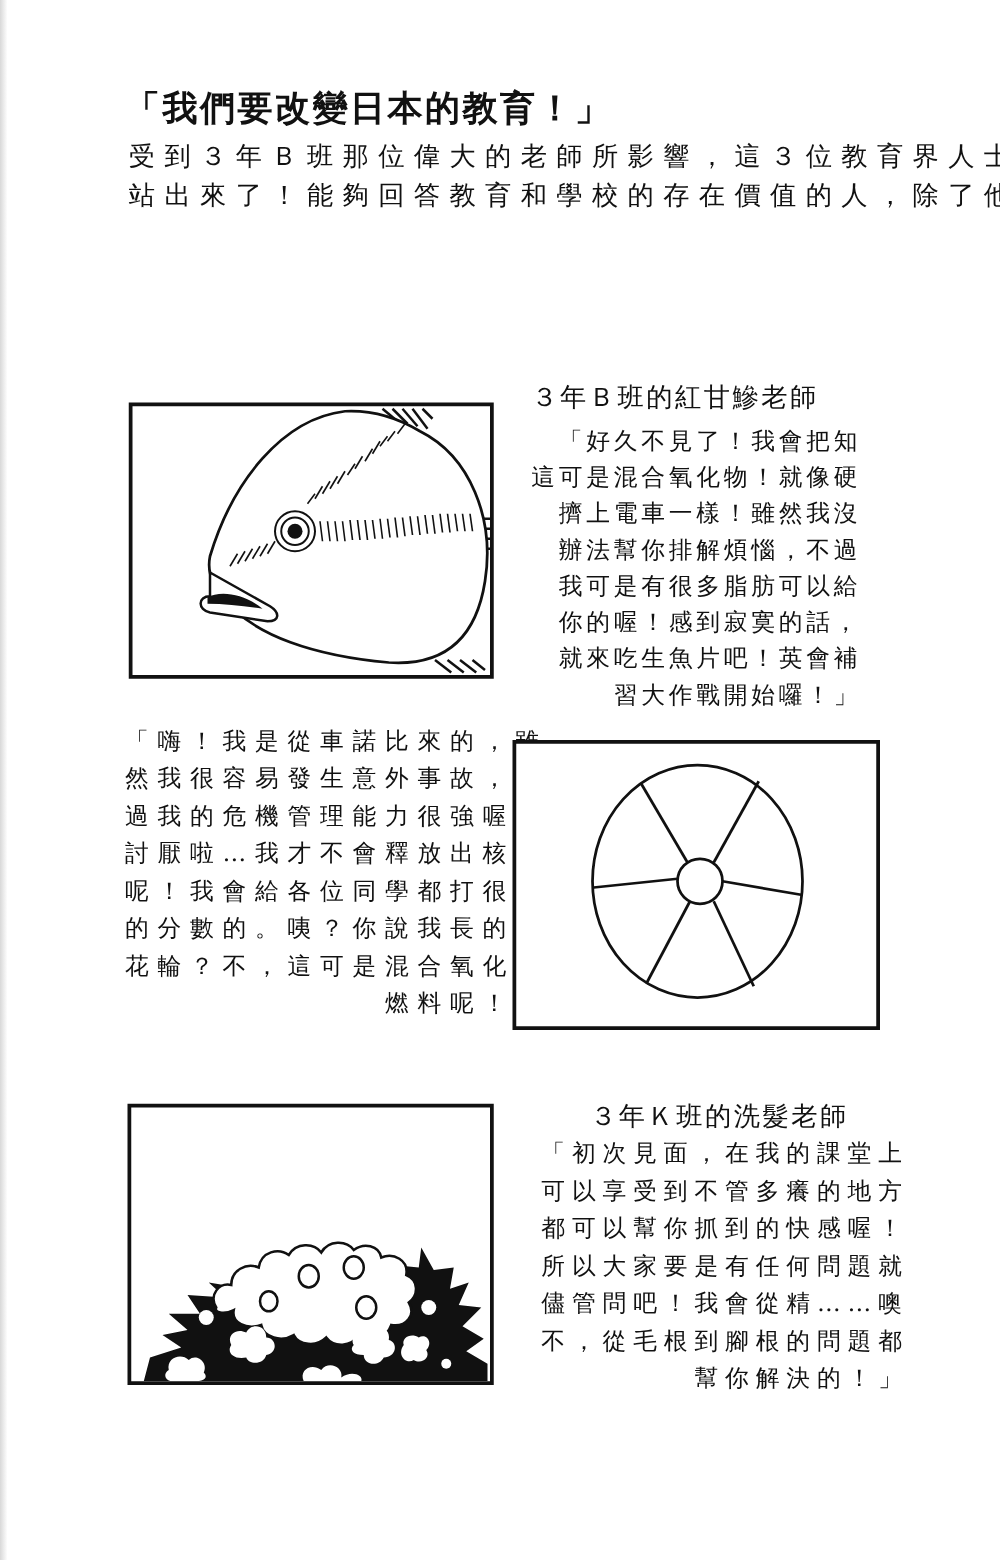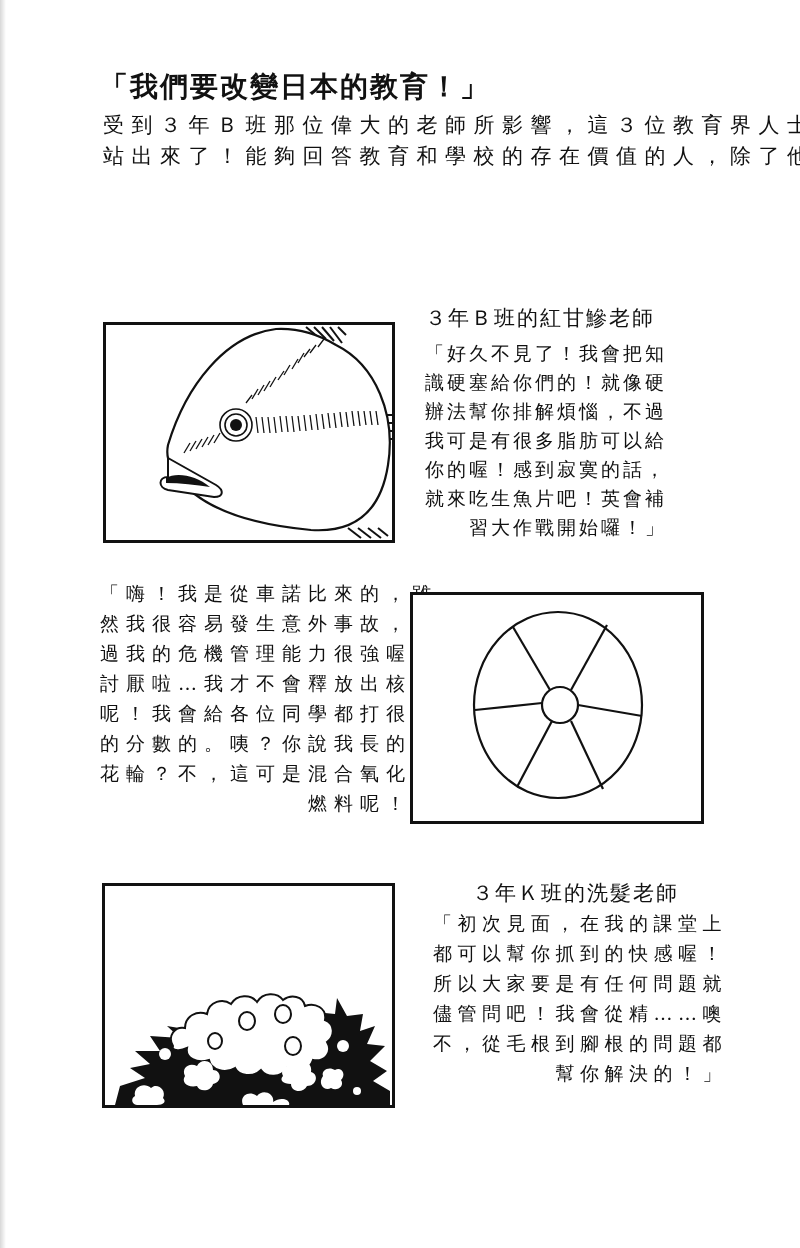--- a/index.html
+++ b/index.html
@@ -130,21 +130,22 @@
       <line x1="102" y1="120" x2="108" y2="110"></line>
         <line x1="108" y1="118" x2="114" y2="108"></line>
     </g>
   </svg>
 </div>
 
 <div class="block" id="block-1">
   <div class="title">３年Ｂ班的紅甘鰺老師</div>
   <div style="height:6px"></div>
   <div class="line">「好久不見了！我會把知</div>
-  <div class="line">識硬塞給你們的！就像硬</div>
+  <div class="line">這可是混合氧化物！就像硬</div>
+  <div class="line">擠上電車一樣！雖然我沒</div>
   <div class="line">辦法幫你排解煩惱，不過</div>
   <div class="line">我可是有很多脂肪可以給</div>
   <div class="line">你的喔！感到寂寞的話，</div>
   <div class="line">就來吃生魚片吧！英會補</div>
   <div class="line">習大作戰開始囉！」</div>
 </div>
 
 <div class="block" id="block-2">
   <div class="line">「嗨！我是從車諾比來的，雖</div>
   <div class="line">然我很容易發生意外事故，不</div>
@@ -193,18 +194,19 @@
       <circle cx="60" cy="168" r="6"></circle>
       <circle cx="238" cy="160" r="6"></circle>
       <circle cx="252" cy="205" r="4"></circle>
     </g>
   </svg>
 </div>
 
 <div class="block" id="block-3">
   <div class="title">３年Ｋ班的洗髮老師</div>
   <div class="line">「初次見面，在我的課堂上</div>
+  <div class="line">可以享受到不管多癢的地方</div>
   <div class="line">都可以幫你抓到的快感喔！</div>
   <div class="line">所以大家要是有任何問題就</div>
   <div class="line">儘管問吧！我會從精……噢</div>
   <div class="line">不，從毛根到腳根的問題都</div>
   <div class="line">幫你解決的！」</div>
 </div>
 
 </body></html>

